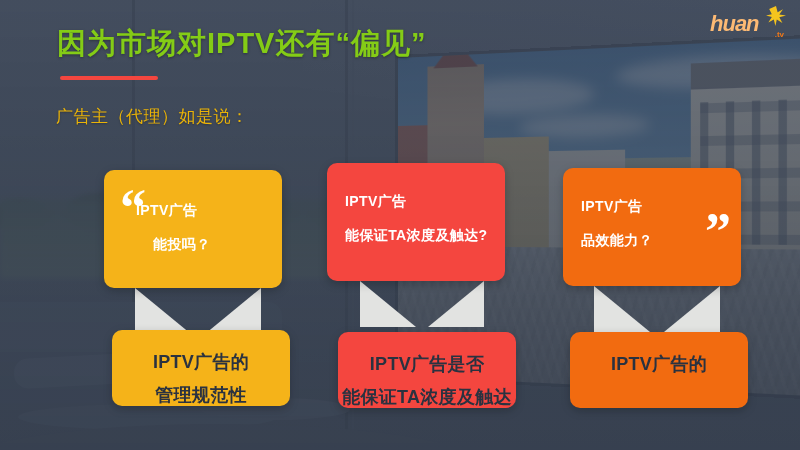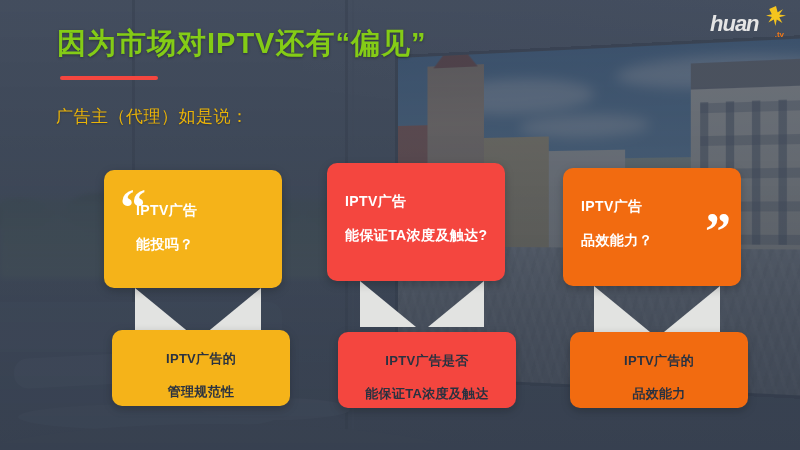--- a/index.html
+++ b/index.html
@@ -175,42 +175,42 @@
     box-shadow:0 3px 10px rgba(0,0,0,.22);
   }
   .bubble .line {
     position:absolute; white-space:nowrap; font-weight:bold;
   }
 
   
   .top-bub { width:178px; height:118px; }
   .top-bub .line { font-size:14px; color:#ffffff; letter-spacing:.4px; }
   .top-bub .l1 { left:32px; top:32px; }
-  .top-bub .l2 { left:32px; top:66px; }
+  .top-bub .l2 { left:49px; top:66px; }
 
   .tb1 { left:104px; top:170px; }
   .tb2 { left:327px; top:163px; }
   .tb3 { left:563px; top:168px; }
 
   .tb2 .line, .tb3 .line { left:18px; }
   .tb2 .l1 { top:30px; } .tb2 .l2 { top:64px; }
   .tb3 .l1 { top:30px; } .tb3 .l2 { top:64px; }
 
   
   .qmark {
     position:absolute; font-size:52px; font-weight:bold; color:#ffffff;
     line-height:1; font-family:"Liberation Serif","DejaVu Serif",serif;
   }
   .q-open  { left:16px; top:12px; }
   .q-close { right:10px; top:38px; }
 
   
   .bot-bub { width:178px; height:76px; }
   .bot-bub .line {
-    font-size:13px; color:#2a3240; letter-spacing:.3px;
+    font-size:18px; color:#2a3240; letter-spacing:.3px;
     width:100%; text-align:center; left:0;
   }
   .bot-bub .l1 { top:20px; }
   .bot-bub .l2 { top:53px; }
 
   .bb1 { left:112px; top:330px; }
   .bb2 { left:338px; top:332px; }
   .bb3 { left:570px; top:332px; }
 
   
@@ -269,21 +269,21 @@
     <div class="tint"></div>
   </div>
 
   <div class="header-band">
     <div class="title">因为市场对IPTV还有“偏见”</div>
     <div class="title-rule" style="background: rgb(244, 70, 63);"></div>
     <div class="subtitle">广告主（代理）如是说：</div>
   </div>
 
   <div class="logo">
-    <div class="logo-word" style="color: #e5e5e5;">huan</div>
+    <div class="logo-word" style="color: #fdba74;">huan</div>
     <div class="logo-tv" style="color: rgb(240, 120, 24);">.tv</div>
     <svg class="logo-star" viewBox="0 0 20 20">
       <path d="M10 0 L11.6 6.2 L17 3.2 L13.3 8.4 L20 9.6 L13.3 11.2 L16.4 17 L10.8 13.4 L9.4 20 L7.8 13.4 L2.4 16.4 L5.8 11 L0 9.6 L5.8 8.2 L3.2 3 Z" fill="#F5C41E"></path>
     </svg>
   </div>
 
   <div class="tail tail-dl t1a" style="background: rgb(226, 227, 225);"></div>
   <div class="tail tail-ur t1b" style="background: rgb(226, 227, 225);"></div>
   <div class="tail tail-dl t2a" style="background: rgb(226, 227, 225);"></div>
   <div class="tail tail-ur t2b" style="background: rgb(226, 227, 225);"></div>
@@ -312,16 +312,15 @@
     <span class="line l2">管理规范性</span>
   </div>
 
   <div class="bubble bot-bub bb2" style="background: rgb(244, 70, 63);">
     <span class="line l1">IPTV广告是否</span>
     <span class="line l2">能保证TA浓度及触达</span>
   </div>
 
   <div class="bubble bot-bub bb3" style="background: rgb(242, 107, 16);">
     <span class="line l1">IPTV广告的</span>
-    <span class="line l2">品效能力</span>
   </div>
 
 </div>
 
 </body></html>

